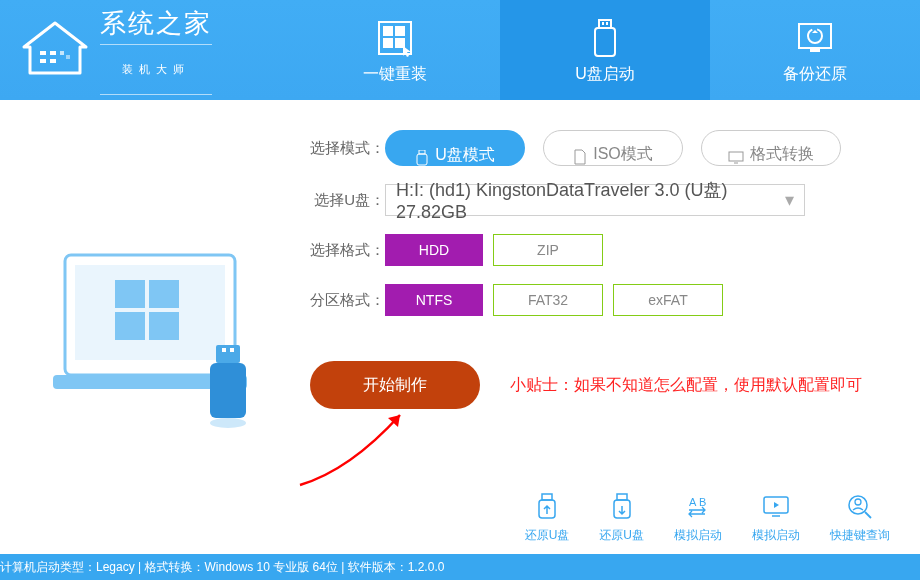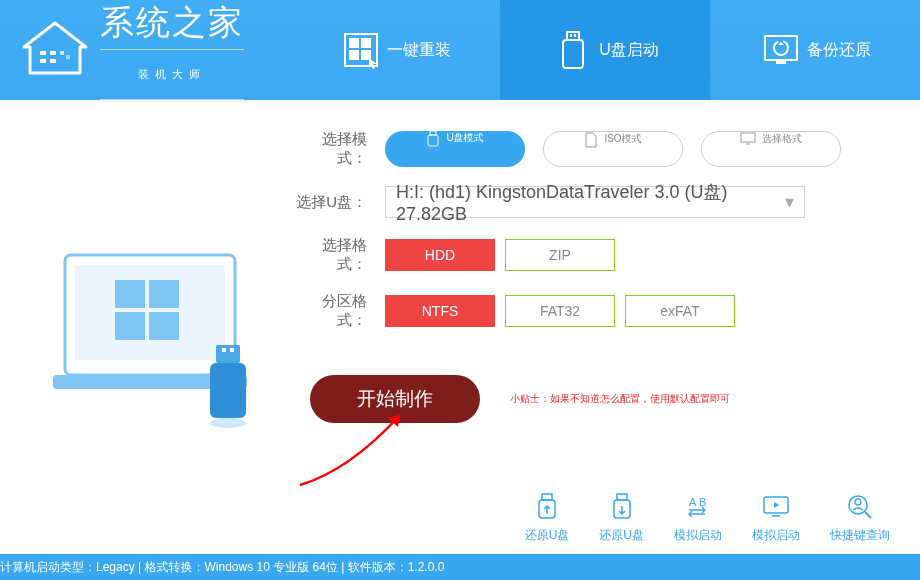--- a/index.html
+++ b/index.html
@@ -1,45 +1,45 @@
 <!DOCTYPE html>
 <html><head>
 <meta charset="utf-8">
 <style>
 *{margin:0;padding:0;box-sizing:border-box;font-family:"Microsoft YaHei","微软雅黑",sans-serif}
 body{width:920px;height:580px;overflow:hidden;background:#fff;position:relative}
 .header{height:100px;background:linear-gradient(to bottom,#41adf5,#3da8f2);display:flex;align-items:center;color:#fff;position:relative}
 .logo-block{display:flex;align-items:center;padding-left:20px;width:290px}
 .logo-icon{width:70px;height:58px}
 .logo-text{margin-left:10px}
-.logo-title{font-size:34px;letter-spacing:2px;font-weight:400}
+.logo-title{font-size:26px;letter-spacing:2px;font-weight:400}
 .logo-sub{font-size:11px;letter-spacing:6px;margin-top:3px;text-align:center;border-top:1px solid rgba(255,255,255,.6);border-bottom:1px solid rgba(255,255,255,.6);padding:17px 0}
 .tabs{display:flex;flex:1;height:100%}
-.tab{flex:1;display:flex;flex-direction:row;align-items:center;justify-content:center;cursor:pointer;font-size:16px;gap:4px}
+.tab{flex:1;display:flex;flex-direction:column;align-items:center;justify-content:center;cursor:pointer;font-size:16px;gap:4px}
 .tab.active{background:#2596e8}
 .tab svg{width:44px;height:44px}
 .win-controls{position:absolute;top:4px;right:8px;display:flex;gap:10px;align-items:center;font-size:12px}
 .win-controls span,.win-controls svg{cursor:pointer}
 .main{display:flex;padding:30px 35px 0 35px;height:440px}
 .illust{width:250px;display:flex;align-items:center;justify-content:center}
 .form{flex:1;padding-left:10px}
 .row{display:flex;align-items:center;margin-bottom:18px}
-.row-label{width:90px;text-align:right;color:#666;font-size:15px;padding-right:18px}
-.pill{height:36px;display:inline-flex;align-items:flex-start;justify-content:center;border-radius:18px;padding:0 22px;font-size:10px;cursor:pointer;gap:6px}
+.row-label{width:90px;text-align:right;color:#666;font-size:15px;padding-right:0}
+.pill{height:36px;display:inline-flex;align-items:flex-end;justify-content:center;border-radius:18px;padding:0 22px;font-size:16px;cursor:pointer;gap:6px}
 .pill.primary{background:#38a7f0;color:#fff}
 .pill.outline{border:1px solid #ccc;color:#888;background:#fff}
 .mode-row .pill{width:140px;margin-right:18px}
 .select{flex:1;max-width:420px;height:32px;border:1px solid #d0d0d0;display:flex;align-items:center;padding:0 10px;font-size:18px;color:#555;font-family:SimSun,serif;position:relative;background:#fff;cursor:pointer}
 .select .caret{position:absolute;right:10px;color:#aaa}
 .btn{height:32px;display:inline-flex;align-items:center;justify-content:center;font-size:14px;cursor:pointer;margin-right:10px}
-.btn.fill{background:#ef4444;color:#fff;width:110px}
+.btn.fill{background:#a21caf;color:#fff;width:98px}
 .btn.out{border:1px solid #84cc16;color:#888;background:#fff;width:110px}
 .start-row{margin-top:45px;display:flex;align-items:center}
-.start-btn{width:170px;height:48px;background:#7f1d1d;color:#fff;border-radius:24px;display:flex;align-items:center;justify-content:center;font-size:19px;cursor:pointer;margin-left:15px}
-.tip{color:#f22;font-size:10px;margin-left:30px}
+.start-btn{width:170px;height:48px;background:#c2410c;color:#fff;border-radius:24px;display:flex;align-items:center;justify-content:center;font-size:16px;cursor:pointer;margin-left:15px}
+.tip{color:#f22;font-size:16px;margin-left:30px}
 .arrow{position:absolute;left:290px;top:400px;pointer-events:none}
 .bottom-actions{position:absolute;right:30px;bottom:36px;display:flex;gap:30px}
 .ba{display:flex;flex-direction:column;align-items:center;gap:5px;color:#38a7f0;font-size:12px;cursor:pointer}
 .ba svg{width:30px;height:30px}
 .statusbar{position:absolute;bottom:0;left:0;right:0;height:26px;background:#38a7f0;color:#fff;font-size:12px;display:flex;align-items:center;justify-content:flex-start}
 </style>
 </head>
 <body>
 
 <div class="header">
@@ -127,21 +127,21 @@
         <svg width="14" height="16" viewBox="0 0 14 16">
             <path d="M2 1 H9 L12 4 V15 H2 Z" fill="none" stroke="#999"></path>
           </svg>
         <span>ISO模式</span>
       </div>
       <div class="pill outline">
         <svg width="16" height="14" viewBox="0 0 16 14">
             <rect x="1" y="1" width="14" height="9" fill="none" stroke="#999"></rect>
             <path d="M6 12 H10" stroke="#999"></path>
           </svg>
-        <span>选择格式</span>
+        <span>格式转换</span>
       </div>
     </div>
 
     <div class="row">
       <div class="row-label">选择U盘：</div>
       <div class="select">
         <span>H:I: (hd1) KingstonDataTraveler 3.0 (U盘) 27.82GB</span>
         <span class="caret">▾</span>
       </div>
     </div>

